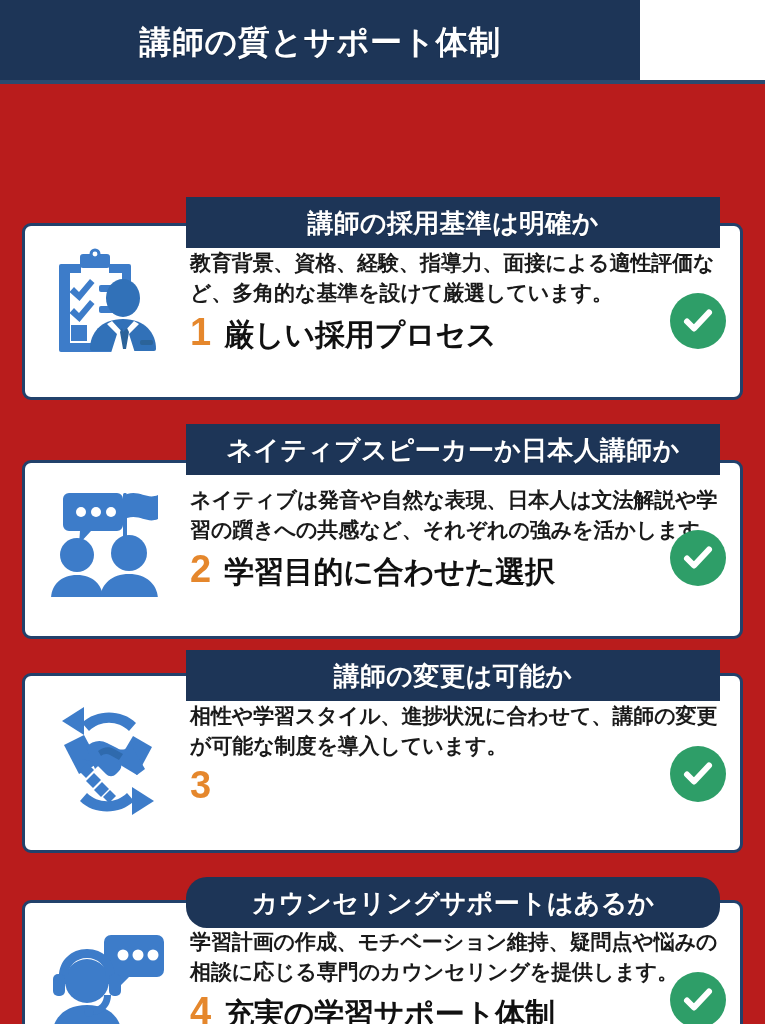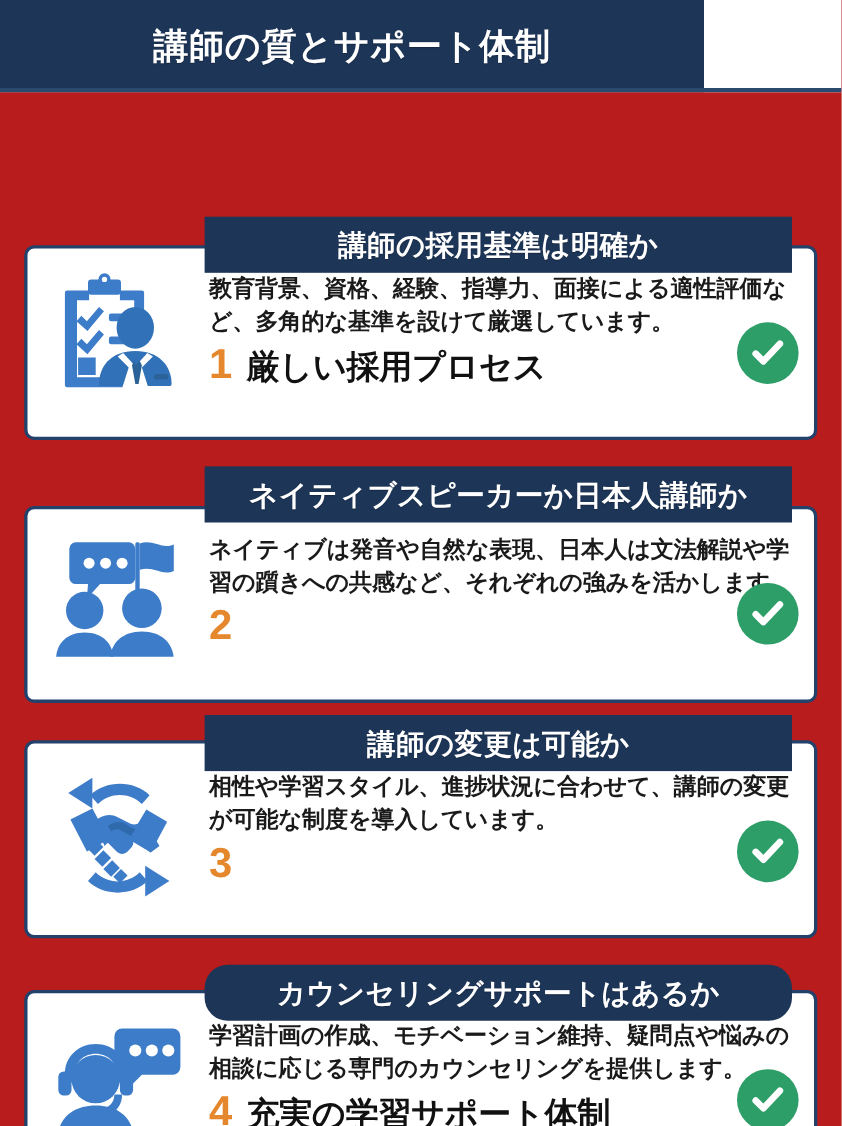--- a/index.html
+++ b/index.html
@@ -280,20 +280,21 @@
               <circle cx="34" cy="27" r="5"></circle>
               <circle cx="49" cy="27" r="5"></circle>
               <circle cx="64" cy="27" r="5"></circle>
             </g>
           </svg>
         </div>
         <div class="card-content">
           <p class="card-desc">ネイティブは発音や自然な表現、日本人は文法解説や学習の躓きへの共感など、それぞれの強みを活かします。</p>
           <div class="card-headline-row">
             <span class="card-number">2</span>
+            <span class="card-headline">学習目的に合わせた選択</span>
           </div>
           <div class="card-check">
             <div class="check-circle">
               <svg width="34" height="34" viewBox="0 0 34 34">
                 <path d="M6 17.5 l7 7 l15 -16" stroke="#ffffff" stroke-width="6" stroke-linecap="round" stroke-linejoin="round" fill="none"></path>
               </svg>
             </div>
           </div>
         </div>
       </div>

